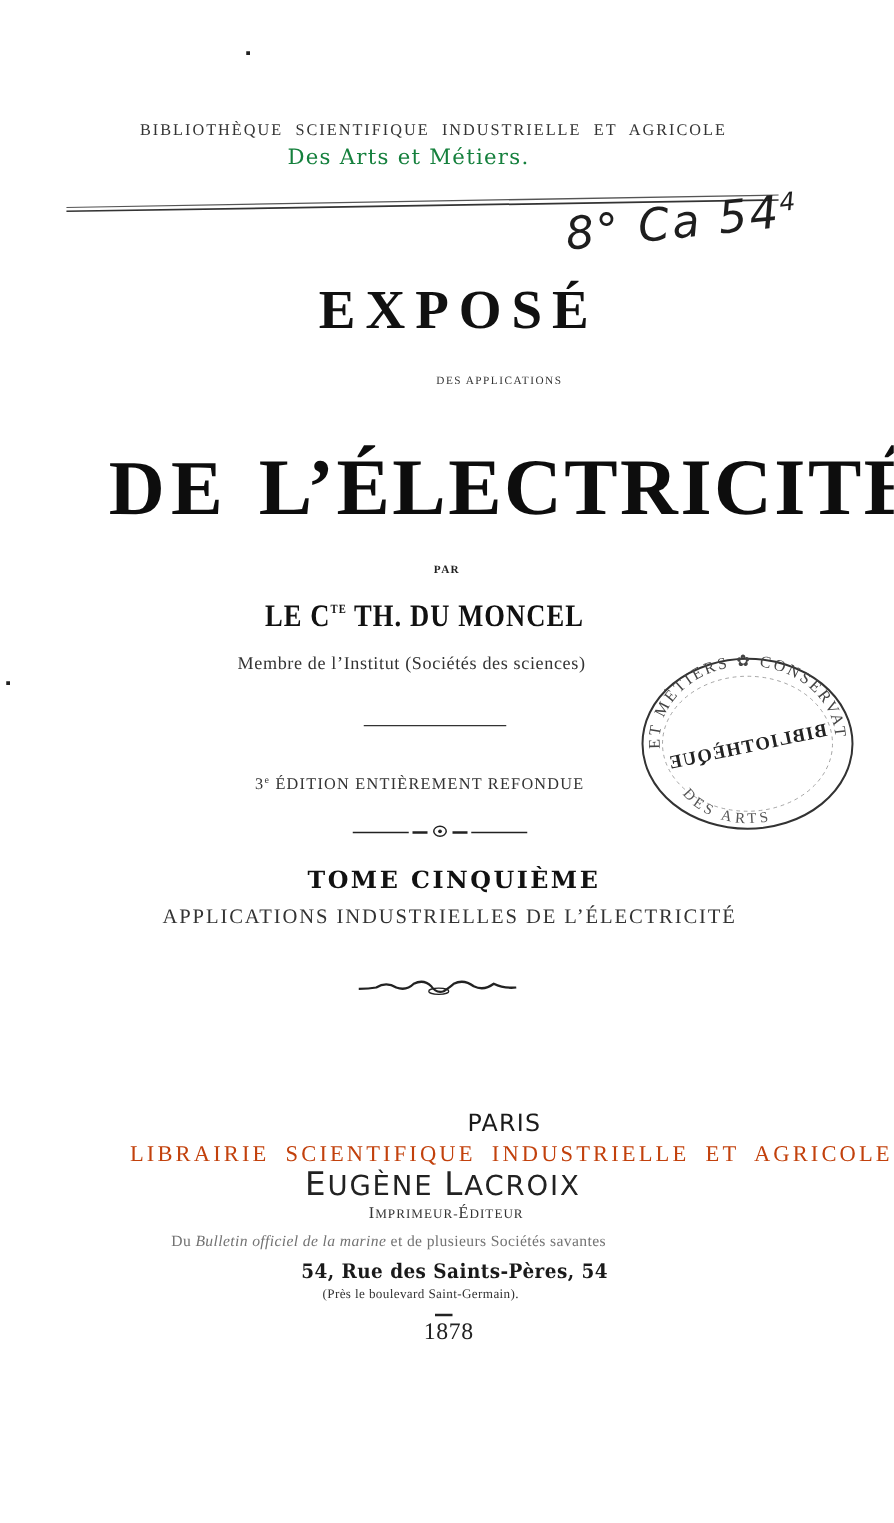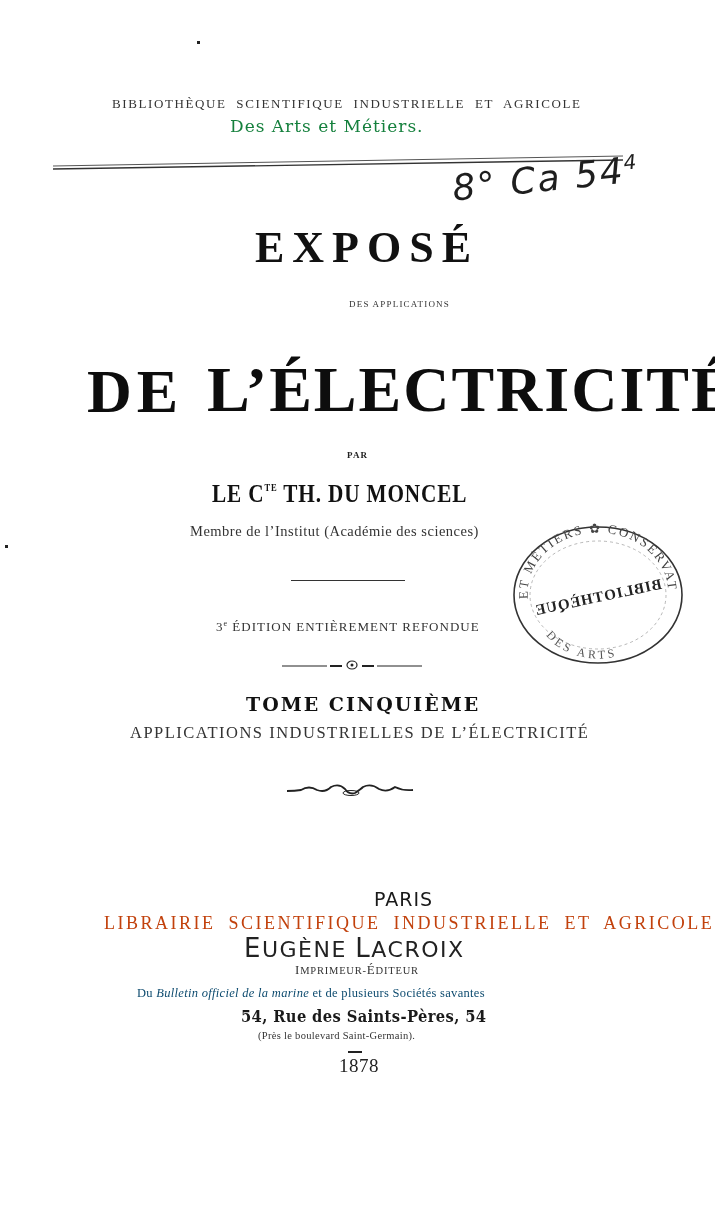--- a/index.html
+++ b/index.html
@@ -23,37 +23,37 @@
   .electricite { top: 353px; left: 207px; font-size: 64px; font-weight: bold; letter-spacing: 2px; color: #0d0d0d; }
 
   .par { top: 450px; font-size: 9px; letter-spacing: 1px; font-weight: bold; color: #222; }
 
   .author { top: 480px; left: 212px; font-size: 25px; font-weight: bold; color: #111; letter-spacing: 1px; font-family: "Liberation Serif", serif; transform: scaleX(0.85); transform-origin: left center; }
   .author .cte { font-size: 10px; vertical-align: 11px; }
   .membre { top: 523px; left: 190px; font-size: 14.5px; color: #333; letter-spacing: 0.5px; }
 
   .rule1 { top: 580px; left: 291px; width: 114px; height: 1px; background: #333; }
 
-  .edition { top: 619px; left: 216px; font-size: 13px; color: #333; letter-spacing: 1px; }
+  .edition { top: 619px; left: 204px; font-size: 13px; color: #333; letter-spacing: 1px; }
 
   .orn1 { top: 658px; left: 282px; width: 140px; height: 14px; }
 
   .tome { top: 693px; left: 246px; font-size: 19px; font-weight: 900; letter-spacing: 2px; color: #111; font-family: "DejaVu Serif", serif; text-align: right; }
   .apps { top: 723px; left: 130px; font-size: 16.5px; letter-spacing: 1.5px; color: #333; }
 
   .orn2 { top: 781px; left: 285px; width: 132px; height: 18px; }
 
   .paris { top: 888px; left: 330px; font-size: 19px; font-family: "DejaVu Sans", sans-serif; letter-spacing: 1px; color: #1a1a1a; margin-left: 44px; }
   .librairie { top: 913px; left: 104px; font-size: 18px; letter-spacing: 2.5px; color: #c2410c; word-spacing: 6px; }
   .lacroix { top: 933px; left: 244px; font-size: 22px; font-family: "DejaVu Sans", sans-serif; font-weight: 400; color: #222; letter-spacing: 1.5px; }
   .lacroix .big { font-size: 26px; }
   .imprimeur { top: 962px; left: 295px; font-size: 10.5px; color: #333; letter-spacing: 0.8px; }
   .imprimeur .cap { font-size: 13px; }
 
-  .bulletin { top: 986px; left: 137px; font-size: 12.5px; color: #0c4a6e; letter-spacing: 0.3px; }
+  .bulletin { top: 986px; left: 137px; font-size: 12.5px; color: #737373; letter-spacing: 0.3px; }
   .bulletin i { font-style: italic; }
   .rue { top: 1007px; left: 241px; font-size: 16px; font-weight: bold; color: #1a1a1a; letter-spacing: 0.4px; font-family: "DejaVu Serif", serif; transform: scaleX(0.92); transform-origin: left center; }
   .pres { top: 1030px; left: 258px; font-size: 10.5px; color: #333; letter-spacing: 0.3px; }
   .rule2 { top: 1051px; left: 348px; width: 14px; height: 2px; background: #222; }
   .year { top: 1055px; left: 339px; font-size: 19px; color: #222; letter-spacing: 0.5px; }
 
   .stamp { top: 517px; left: 506px; width: 180px; height: 150px; }
 </style>
 </head>
 <body>
@@ -71,21 +71,21 @@
 
 <div class="abs shelfmark"><span>8° Ca 54</span><sup>4</sup></div>
 
 <div class="abs expose">EXPOSÉ</div>
 <div class="abs center desapp">DES APPLICATIONS</div>
 <div class="abs de">DE</div>
 <div class="abs electricite">L’ÉLECTRICITÉ</div>
 
 <div class="abs center par">PAR</div>
 <div class="abs author"><span>LE C</span><span class="cte">TE</span><span> TH. DU MONCEL</span></div>
-<div class="abs membre">Membre de l’Institut (Académie des sciences)</div>
+<div class="abs membre">Membre de l’Institut (Sociétés des sciences)</div>
 
 <div class="abs rule1"></div>
 
 <div class="abs edition"><span>3</span><sup style="font-size:8px">e</sup><span> ÉDITION ENTIÈREMENT REFONDUE</span></div>
 
 <svg class="abs orn1" viewBox="0 0 140 14">
   <line x1="0" y1="8" x2="45" y2="8" stroke="#222" stroke-width="1.2"></line>
   <line x1="48" y1="8" x2="60" y2="8" stroke="#222" stroke-width="2"></line>
   <ellipse cx="70" cy="7" rx="5" ry="4" fill="none" stroke="#222" stroke-width="1.2"></ellipse>
   <circle cx="70" cy="7" r="1.5" fill="#222"></circle>

